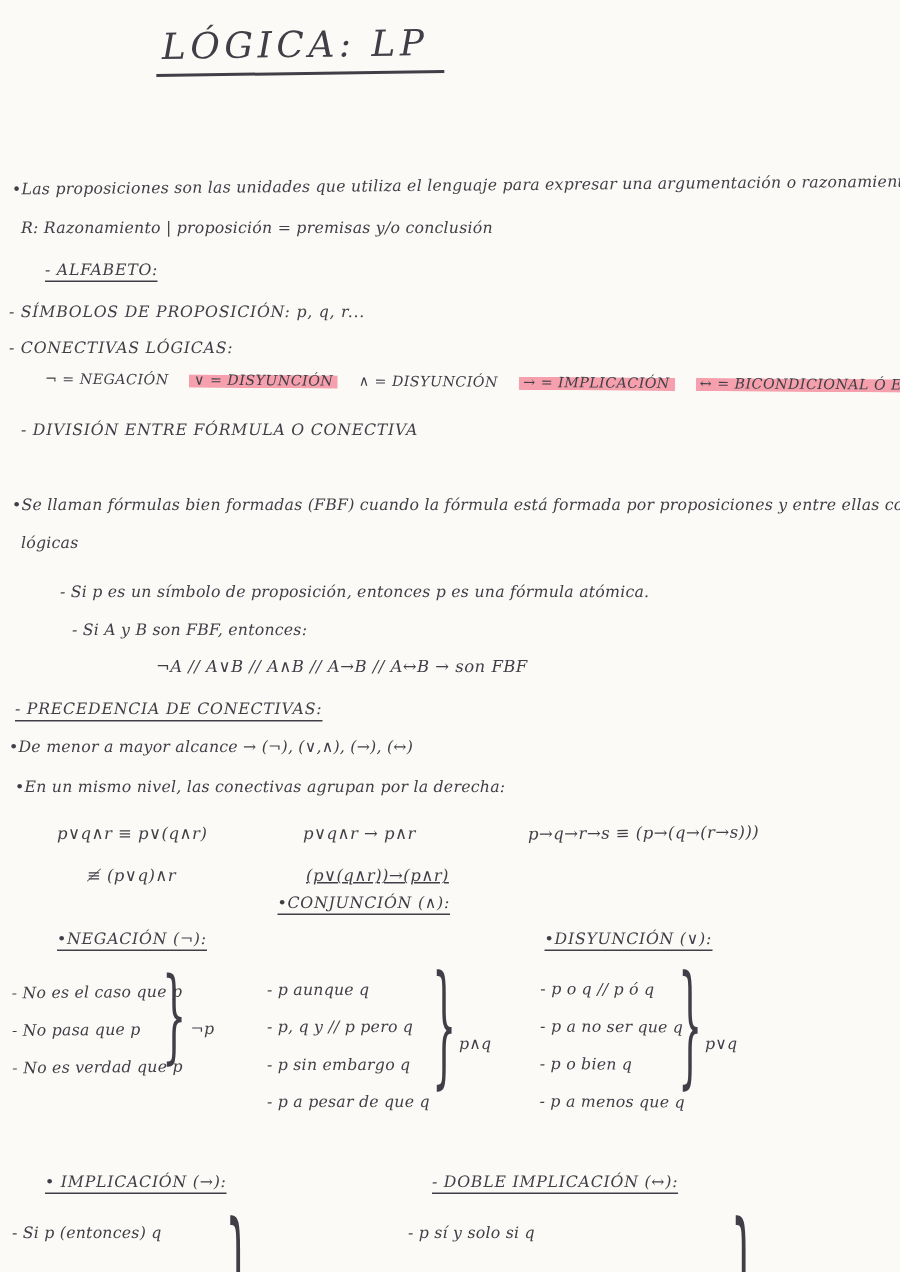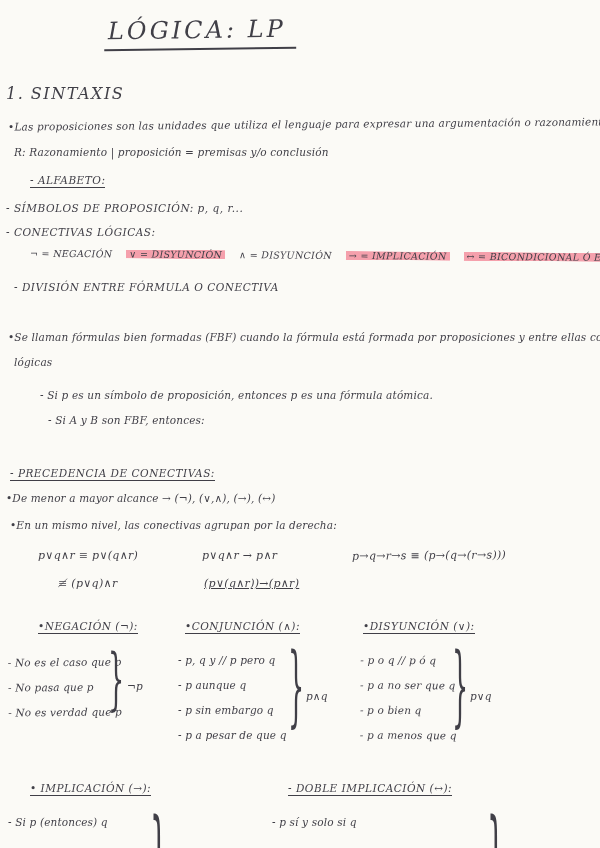--- a/index.html
+++ b/index.html
@@ -27,21 +27,20 @@
   .rotm { transform:rotate(-0.5deg); }
   .rotp { transform:rotate(0.4deg); }
 </style>
 </head>
 <body>
 
 <div class="page">
 
   <div class="line title" style="left:104px; top:16px;">LÓGICA: LP</div>
 
-  <div class="line" style="left:6px; top:84px; font-size:16px; letter-spacing:1.5px;">1. SINTAXIS</div>
 
   <div class="line t rotm" style="left:8px; top:118px;">•Las proposiciones son las unidades que utiliza el lenguaje para expresar una argumentación o razonamiento</div>
   <div class="line t" style="left:14px; top:146px;">R: Razonamiento | proposición = premisas y/o conclusión</div>
 
   <div class="line head" style="left:30px; top:174px;"><span class="u">- ALFABETO:</span></div>
 
   <div class="line head" style="left:6px; top:202px;">- SÍMBOLOS DE PROPOSICIÓN: p, q, r...</div>
   <div class="line head" style="left:6px; top:226px;">- CONECTIVAS LÓGICAS:</div>
 
   <div class="line rotp" style="left:30px; top:250px; display:flex; gap:14px;">
@@ -52,46 +51,47 @@
     <span class="sm hl">↔ = BICONDICIONAL Ó EQUIVALENCIA</span>
   </div>
 
   <div class="line head" style="left:14px; top:281px;">- DIVISIÓN ENTRE FÓRMULA O CONECTIVA</div>
 
   <div class="line t" style="left:8px; top:331px;">•Se llaman fórmulas bien formadas (FBF) cuando la fórmula está formada por proposiciones y entre ellas conectivas</div>
   <div class="line t" style="left:14px; top:356px;">lógicas</div>
 
   <div class="line t" style="left:40px; top:389px;">- Si p es un símbolo de proposición, entonces p es una fórmula atómica.</div>
   <div class="line t" style="left:48px; top:414px;">- Si A y B son FBF, entonces:</div>
+  <div class="line math" style="left:104px; top:438px;">¬A // A∨B // A∧B // A→B // A↔B → son FBF</div>
 
   <div class="line head" style="left:10px; top:467px;"><span class="u">- PRECEDENCIA DE CONECTIVAS:</span></div>
   <div class="line t" style="left:6px; top:492px;">•De menor a mayor alcance → (¬), (∨,∧), (→), (↔)</div>
   <div class="line t" style="left:10px; top:519px;">•En un mismo nivel, las conectivas agrupan por la derecha:</div>
 
   <div class="line math" style="left:38px; top:549px;">p∨q∧r ≡ p∨(q∧r)</div>
   <div class="line math" style="left:202px; top:549px;">p∨q∧r → p∧r</div>
   <div class="line math rotm" style="left:352px; top:549px;">p→q→r→s ≡ (p→(q→(r→s)))</div>
   <div class="line math" style="left:58px; top:577px;">≢ (p∨q)∧r</div>
   <div class="line math" style="left:204px; top:577px;text-decoration:underline;">(p∨(q∧r))→(p∧r)</div>
 
   <div class="line head" style="left:38px; top:620px;"><span class="u">•NEGACIÓN (¬):</span></div>
-  <div class="line head" style="left:185px; top:620px;"><span class="u">•CONJUNCIÓN (∧):</span></div>
+  <div class="line head" style="left:185px; top:596px;"><span class="u">•CONJUNCIÓN (∧):</span></div>
   <div class="line head" style="left:363px; top:620px;"><span class="u">•DISYUNCIÓN (∨):</span></div>
 
   <div class="line rotm" style="left:8px; top:650px;">
     <div class="t item">- No es el caso que p</div>
     <div class="t item">- No pasa que p</div>
     <div class="t item">- No es verdad que p</div>
   </div>
   <div class="line brace" style="left:108px; top:648px; font-size:34px; transform:scale(0.75,2.0);">}</div>
   <div class="line t" style="left:127px; top:680px;">¬p</div>
 
   <div class="line" style="left:178px; top:648px;">
+    <div class="t item">- p aunque q</div>
     <div class="t item">- p, q y // p pero q</div>
-    <div class="t item">- p aunque q</div>
     <div class="t item">- p sin embargo q</div>
     <div class="t item">- p a pesar de que q</div>
   </div>
   <div class="line brace" style="left:288px; top:646px; font-size:34px; transform:scale(0.75,2.6);">}</div>
   <div class="line t" style="left:306px; top:690px;">p∧q</div>
 
   <div class="line rotp" style="left:360px; top:648px;">
     <div class="t item">- p o q // p ó q</div>
     <div class="t item">- p a no ser que q</div>
     <div class="t item">- p o bien q</div>

